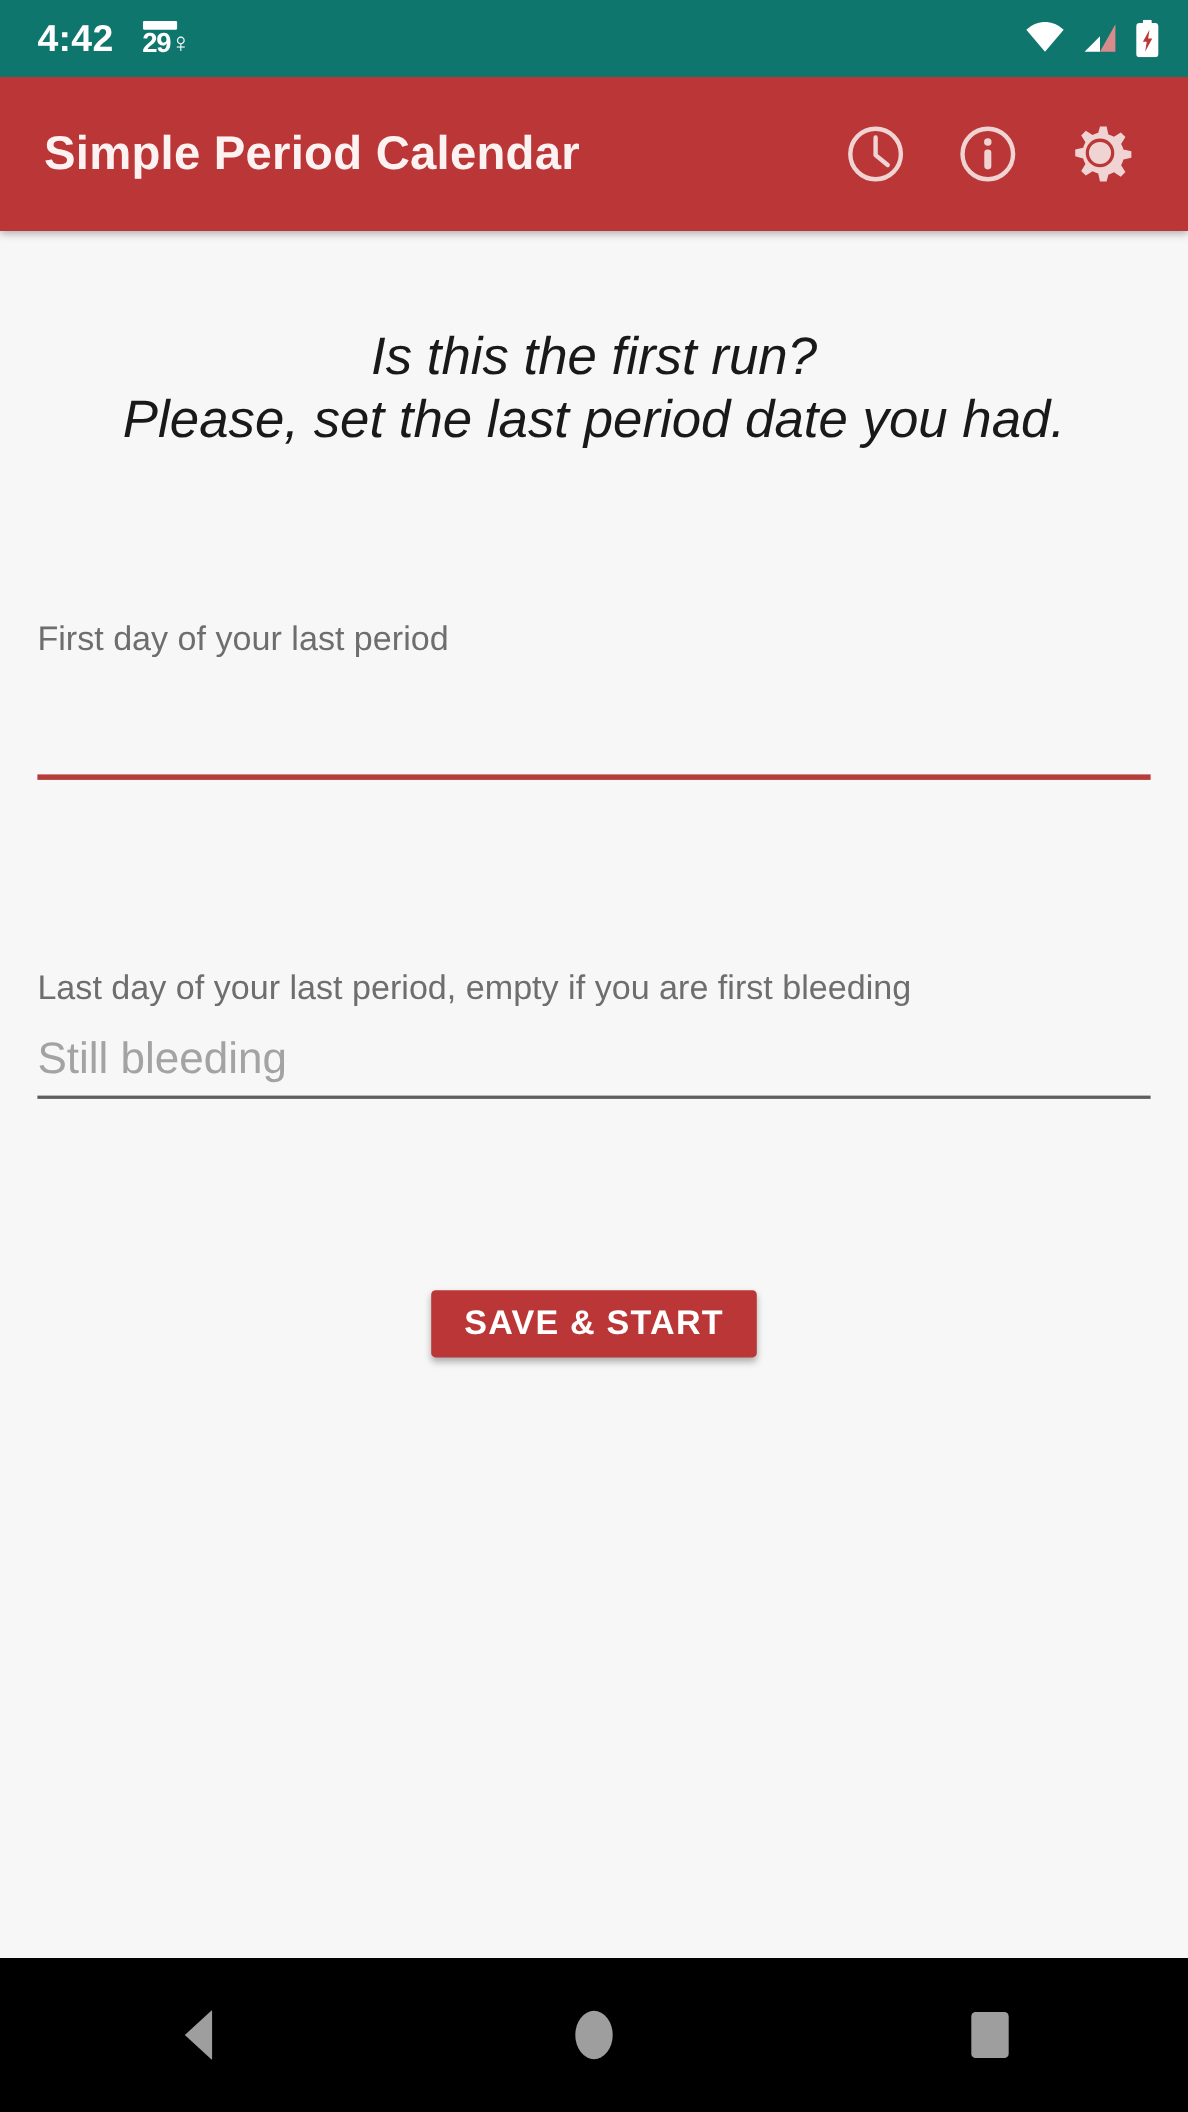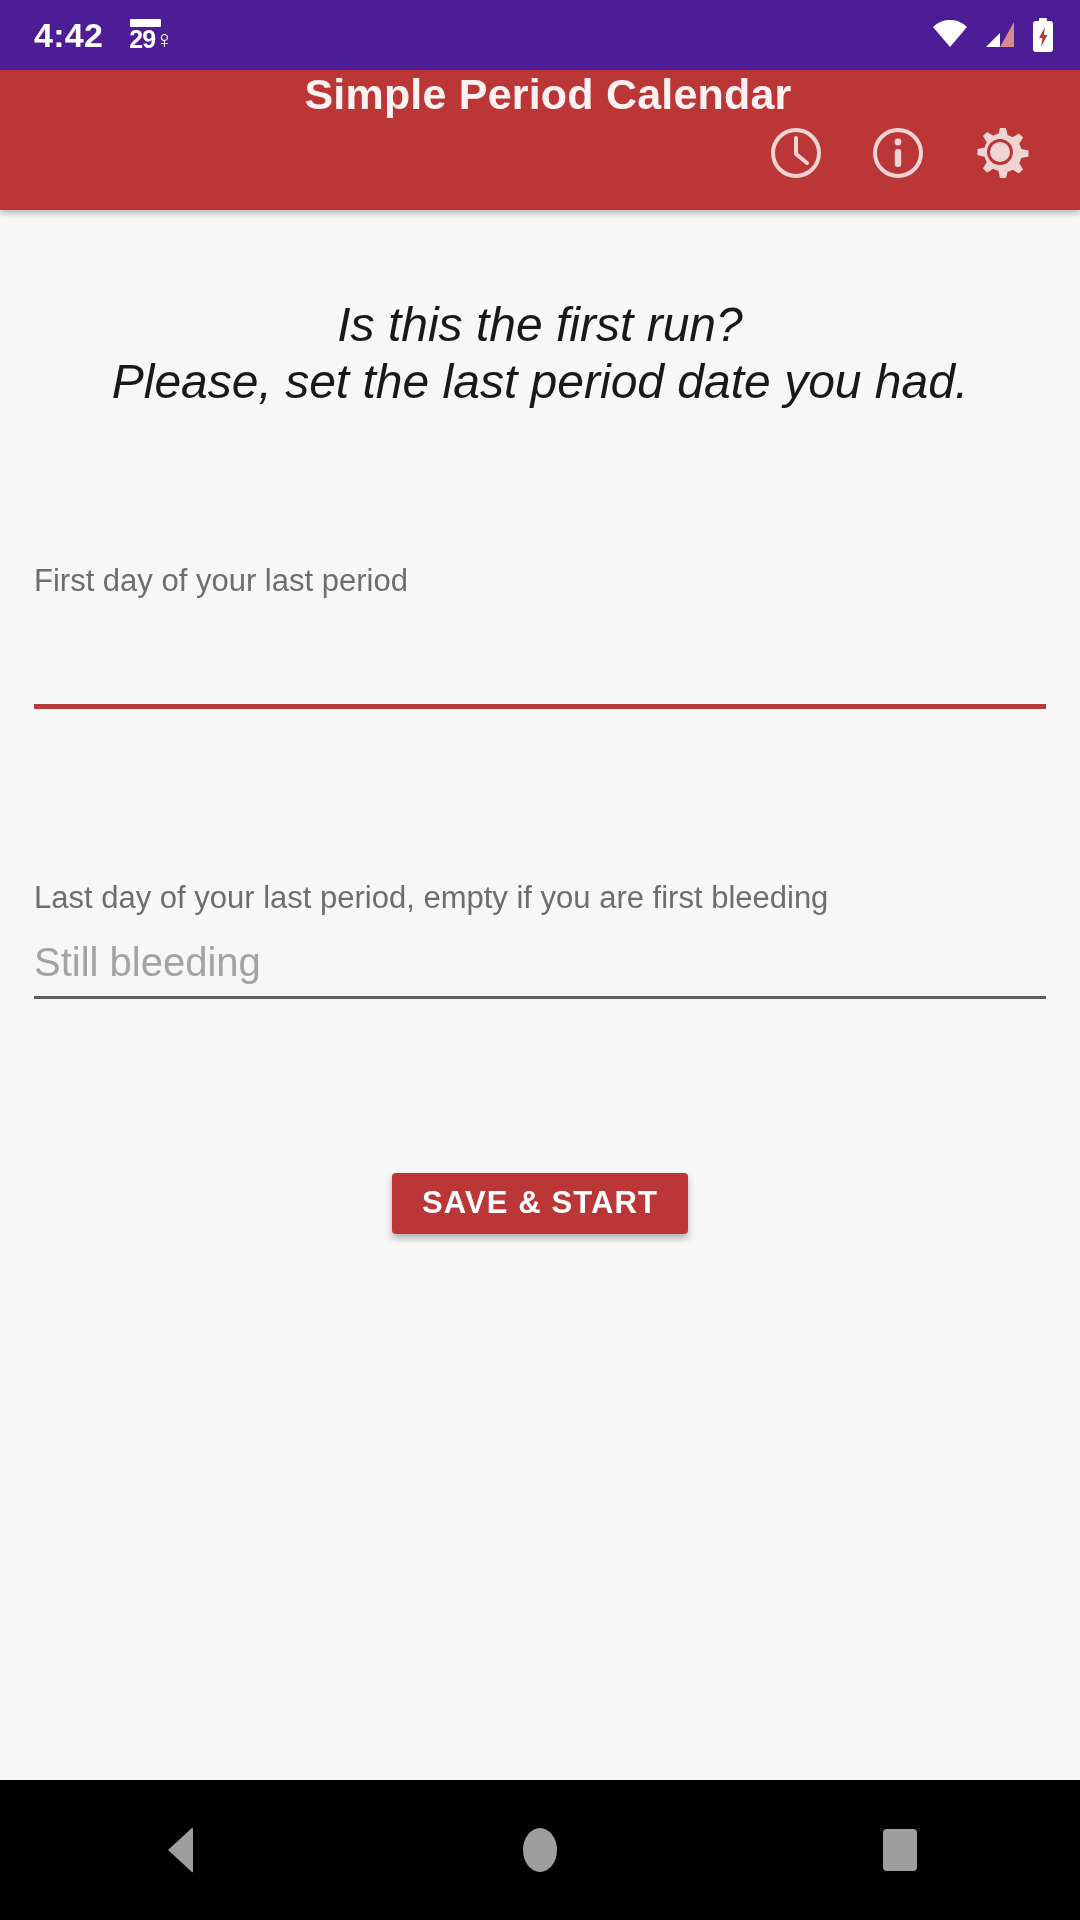--- a/index.html
+++ b/index.html
@@ -19,21 +19,21 @@
     background: #f7f7f7;
     overflow: hidden;
   }
 
   
   .status-bar {
     position: absolute;
     top: 0; left: 0;
     width: 1080px;
     height: 70px;
-    background: #4c1d95;
+    background: #0f766e;
     display: flex;
     align-items: center;
     padding: 0 26px 0 34px;
     z-index: 5;
   }
   .status-left {
     display: flex;
     align-items: center;
     gap: 26px;
   }
@@ -85,21 +85,20 @@
     position: absolute;
     top: 70px; left: 0;
     width: 1080px;
     height: 140px;
     background: #bb3737;
     display: flex;
     align-items: center;
     padding: 0 24px 0 40px;
     box-shadow: 0 3px 7px rgba(0,0,0,0.28);
     z-index: 4;
-    flex-direction: column;
   }
   .app-title {
     color: #fdf2f2;
     font-size: 43px;
     font-weight: bold;
     letter-spacing: 0.2px;
     white-space: nowrap;
   }
   .app-actions {
     margin-left: auto;

